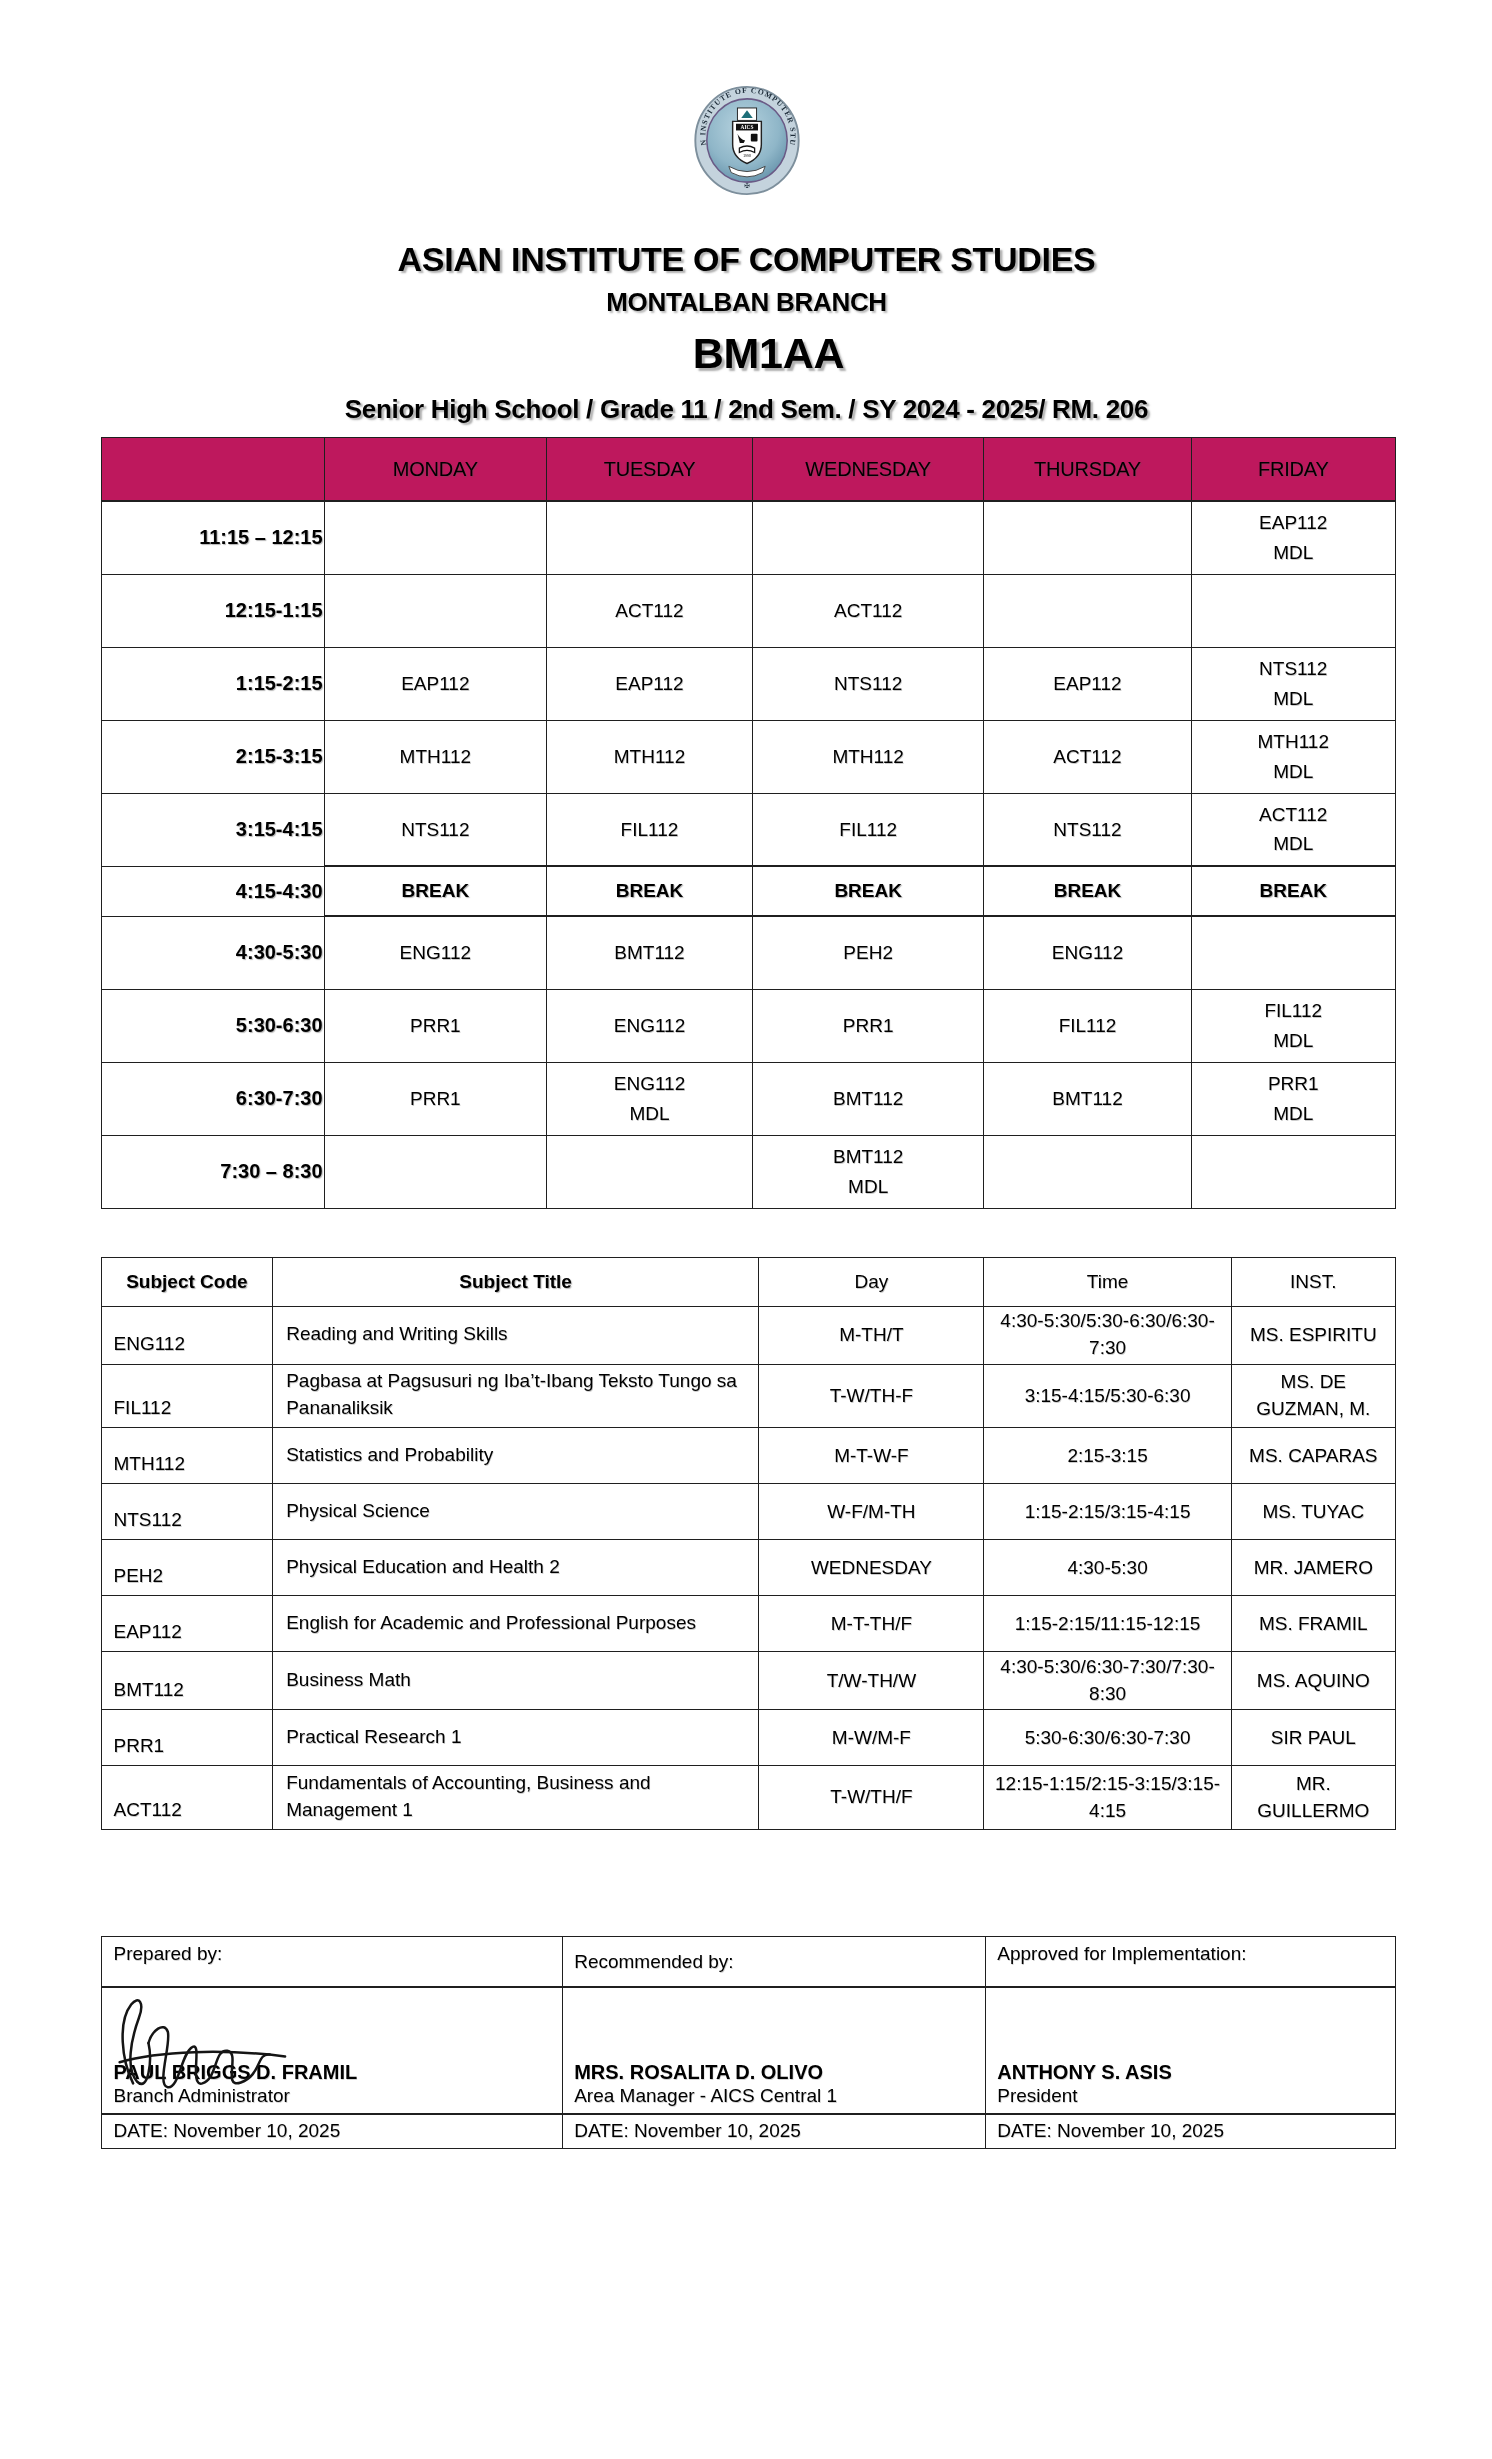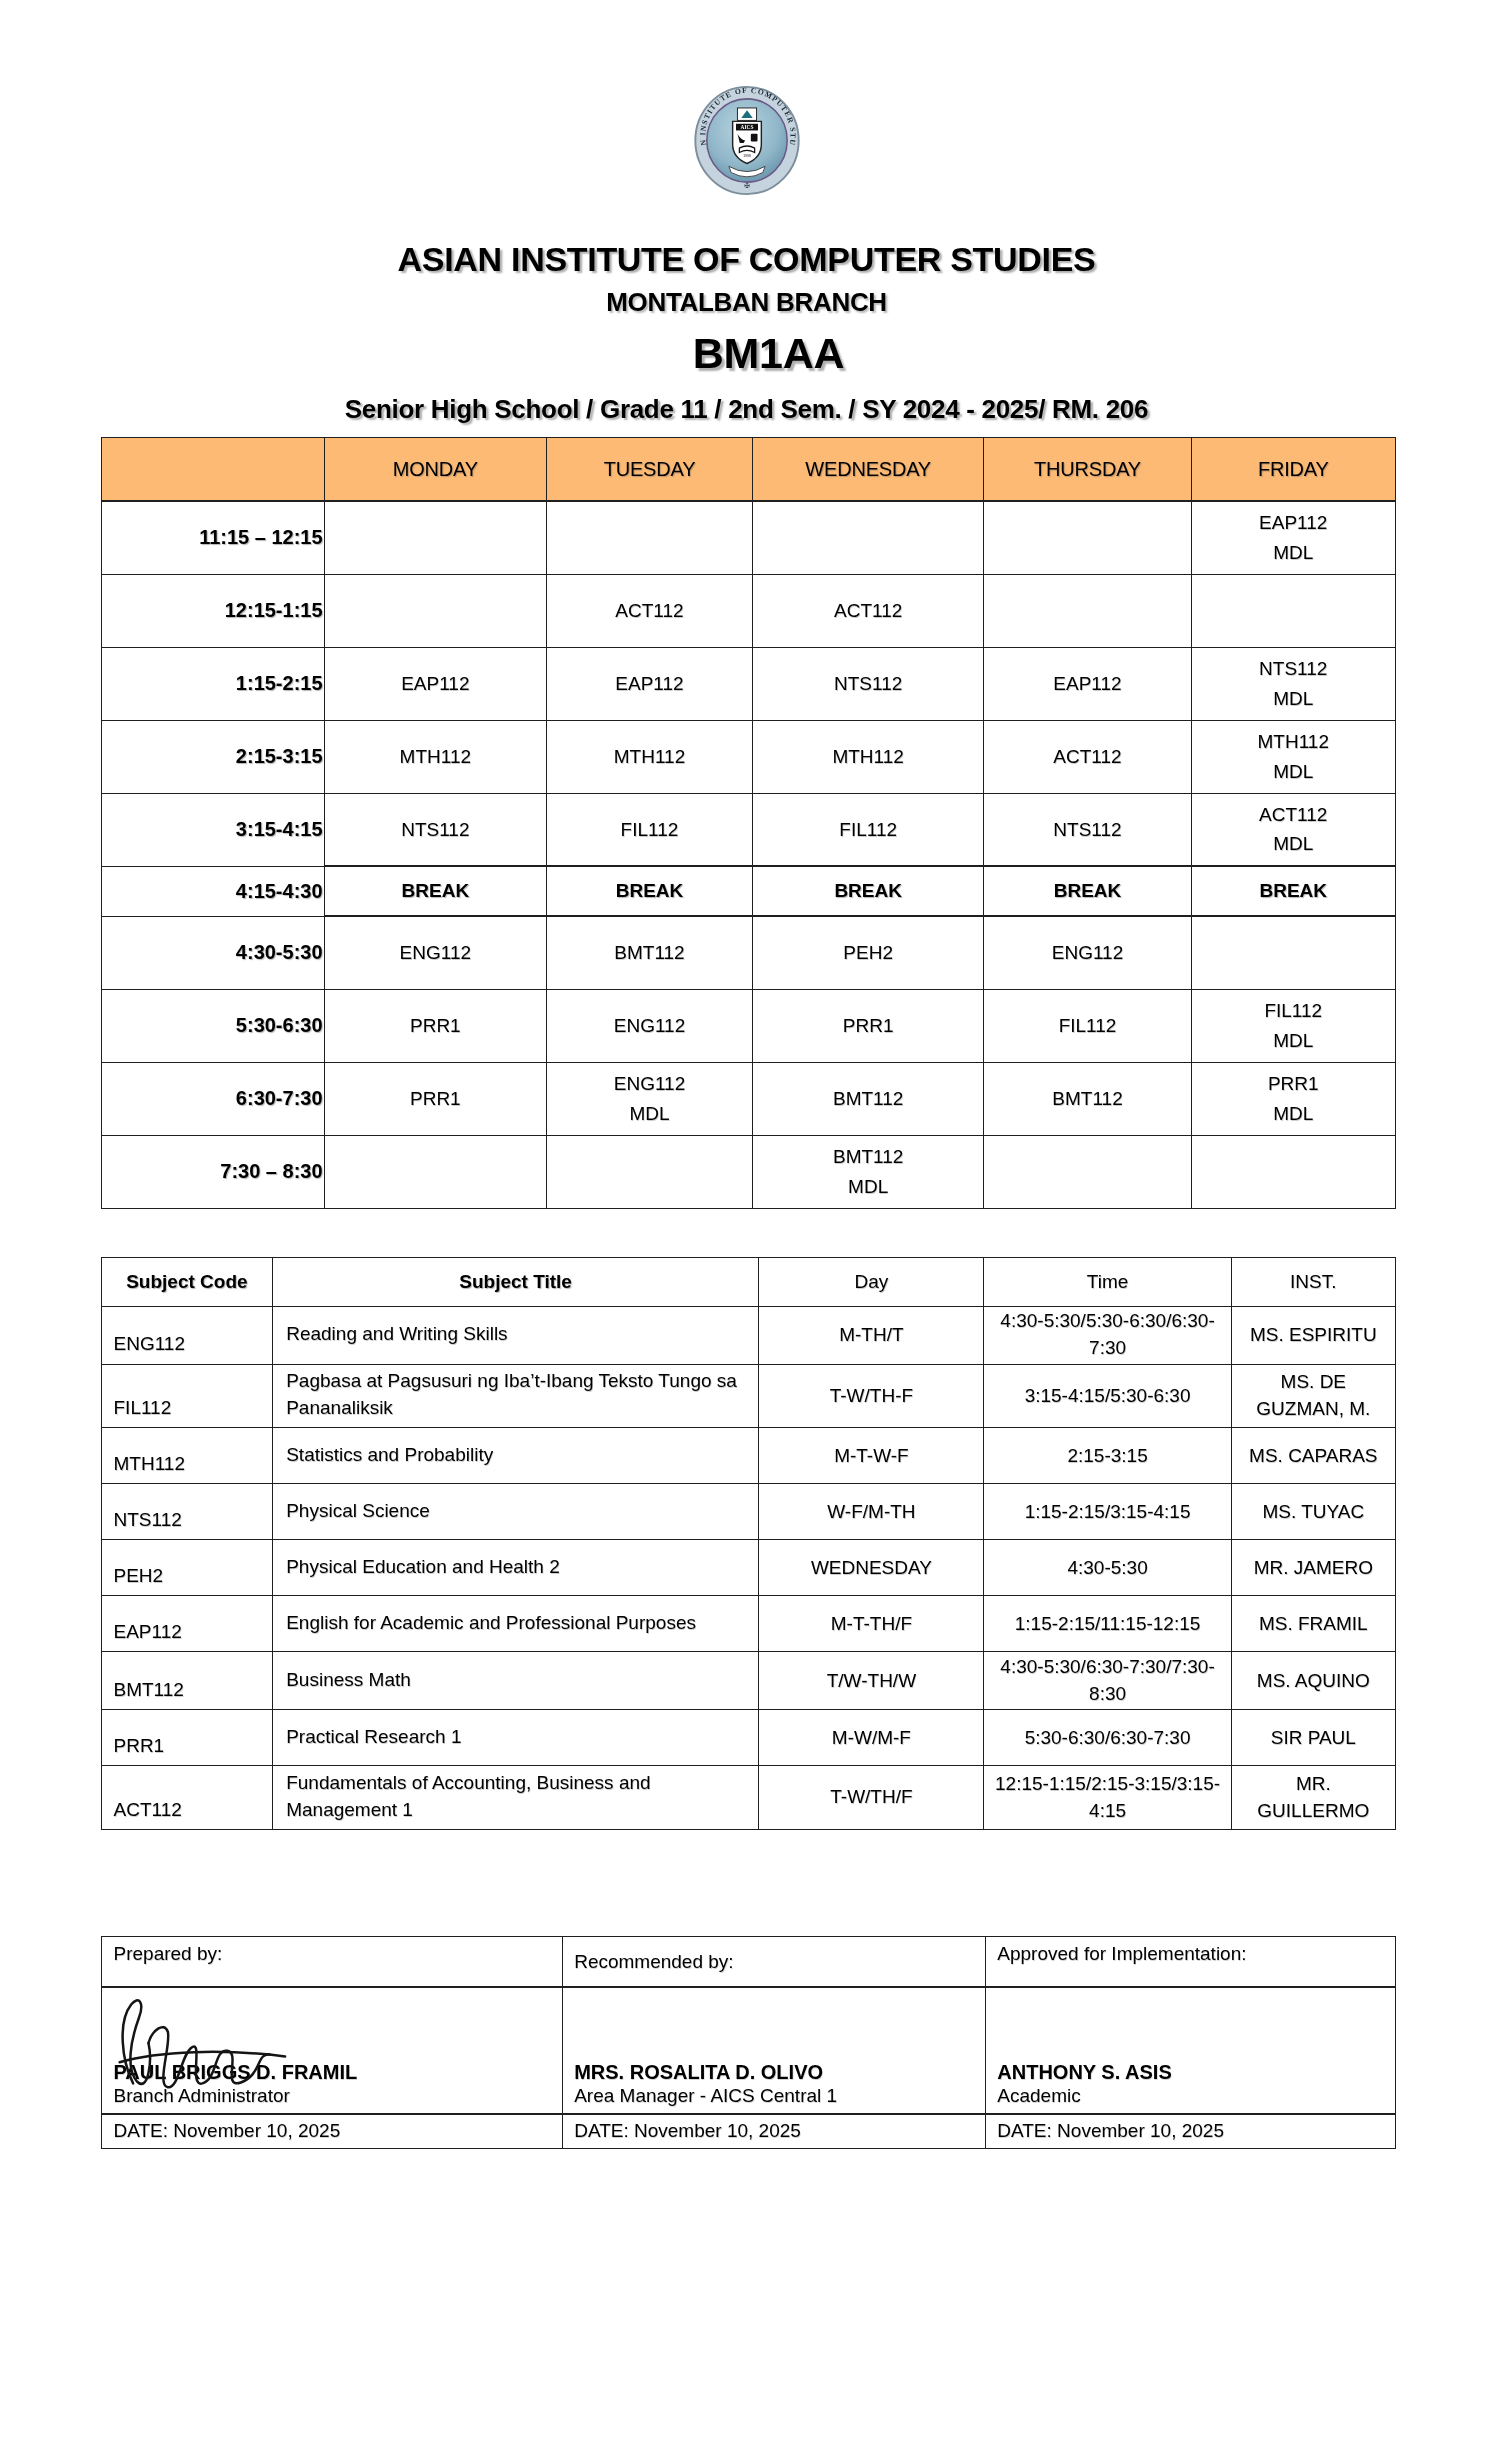--- a/index.html
+++ b/index.html
@@ -13,21 +13,21 @@
   .branch-name{margin:7.7px 0 0;font-size:26px;font-weight:700;text-shadow:1.9px 1.9px 1.9px rgba(120,120,120,.5);}
   .section-code{margin:11.5px 0 0;font-size:43px;font-weight:700;text-shadow:2.9px 2.9px 1.9px rgba(110,110,110,.55);padding-left:44px;}
   .subtitle{margin:15.4px 0 0;font-size:26px;font-weight:700;text-shadow:2.4px 2.4px 1.9px rgba(110,110,110,.55);}
 
   
   table{border-collapse:collapse;table-layout:fixed;margin-left:101px;width:1295px;}
   td,th{border:1.9px solid #1f1f1f;overflow:hidden;}
 
   
   .timetable{margin-top:12.5px;}
-  .timetable thead th{background:#fdba74;height:60px;font-weight:400;font-size:20px;letter-spacing:-0.2px;
+  .timetable thead th{background:#be185d;height:60px;font-weight:400;font-size:20px;letter-spacing:-0.2px;
       border-bottom:2.9px solid #1f1f1f;text-shadow:1px 1px 1px rgba(90,90,90,.4);text-align:center;}
   .timetable tbody tr{height:73px;}
   .timetable tbody th.time-label{font-weight:700;font-size:20px;text-align:right;text-shadow:1px 1px 1px rgba(90,90,90,.45);}
   .timetable td.slot{font-size:19px;text-align:center;vertical-align:middle;white-space:pre-line;line-height:1.55;
       text-shadow:0.7px 0.7px 0.5px rgba(110,110,110,.35);}
   .timetable tr.break-row{height:50px;}
   .timetable tr.break-row td{font-weight:700;border-top:2.9px solid #1f1f1f;border-bottom:2.9px solid #1f1f1f;
       text-shadow:1px 1px 1px rgba(90,90,90,.45);}
 
   
@@ -311,21 +311,21 @@
   </svg>
 <div class="sig-name">PAUL BRIGGS D. FRAMIL</div>
             <div class="sig-role">Branch Administrator</div>
           </td>
           <td>
             <div class="sig-name">MRS. ROSALITA D. OLIVO</div>
             <div class="sig-role">Area Manager - AICS Central 1</div>
           </td>
           <td>
             <div class="sig-name">ANTHONY S. ASIS</div>
-            <div class="sig-role">Academic</div>
+            <div class="sig-role">President</div>
           </td>
         </tr>
         <tr class="sig-date-row">
           <td>DATE: November 10, 2025</td>
           <td>DATE: November 10, 2025</td>
           <td>DATE: November 10, 2025</td>
         </tr>
       </tbody>
   </table>
 

